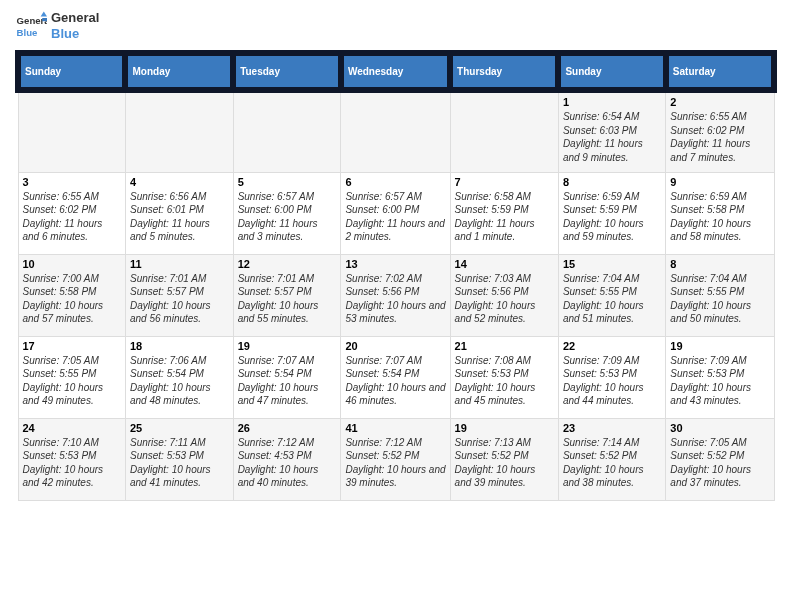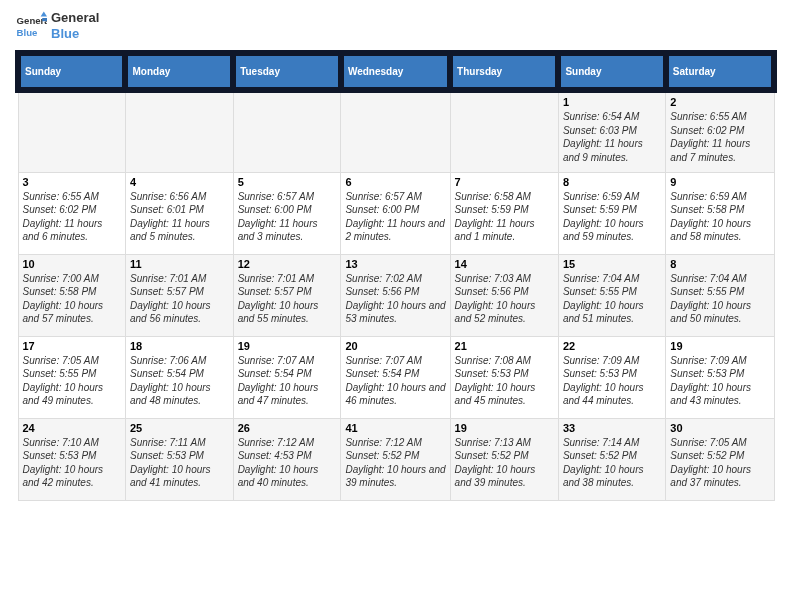--- a/index.html
+++ b/index.html
@@ -312,21 +312,21 @@
 Sunset: 5:52 PM
 Daylight: 10 hours and 39 minutes.</div>
           </td>
           <td>
             <span class="day-number">19</span>
             <div class="day-info">Sunrise: 7:13 AM
 Sunset: 5:52 PM
 Daylight: 10 hours and 39 minutes.</div>
           </td>
           <td>
-            <span class="day-number">33</span>
+            <span class="day-number">23</span>
             <div class="day-info">Sunrise: 7:14 AM
 Sunset: 5:52 PM
 Daylight: 10 hours and 38 minutes.</div>
           </td>
           <td>
             <span class="day-number">30</span>
             <div class="day-info">Sunrise: 7:05 AM
 Sunset: 5:52 PM
 Daylight: 10 hours and 37 minutes.</div>
           </td>

